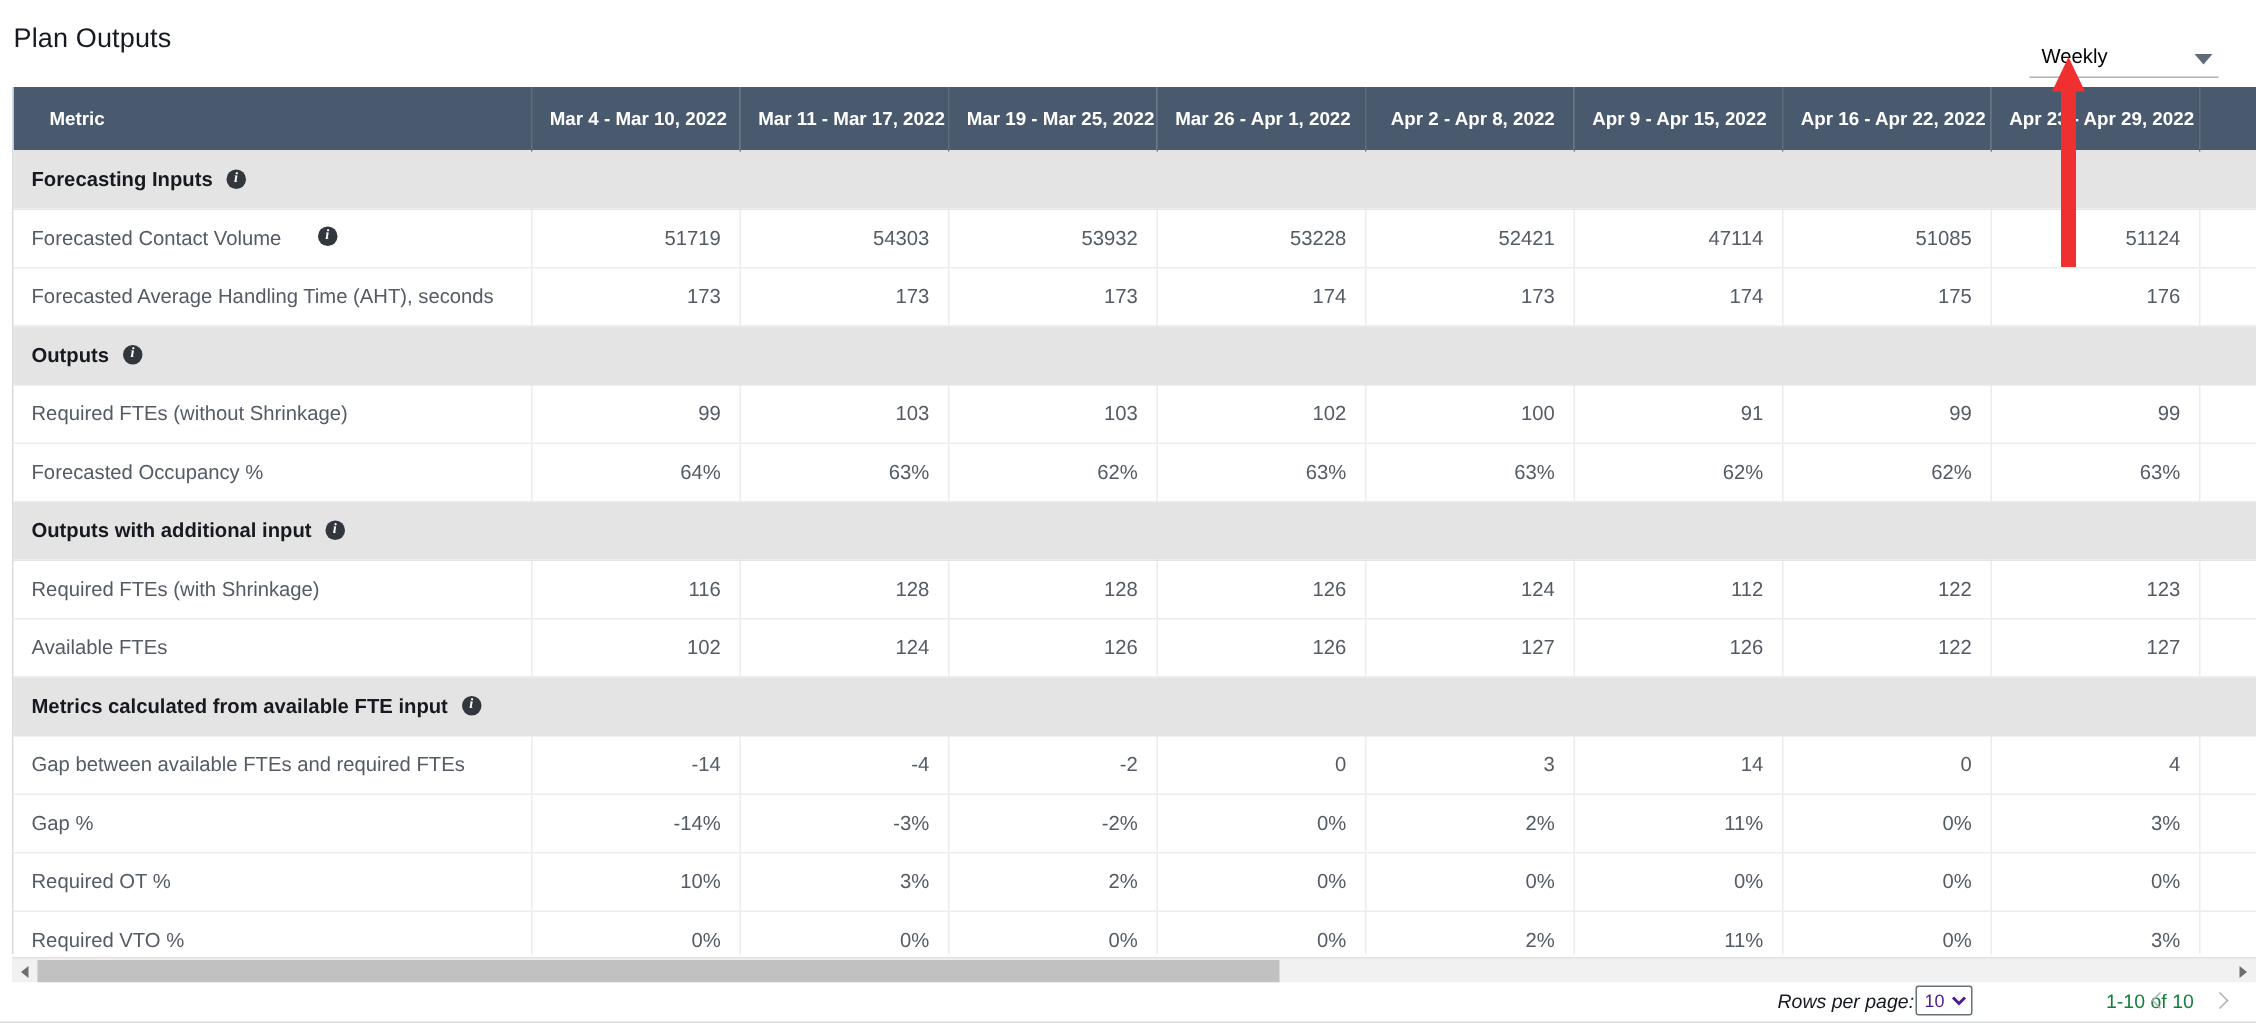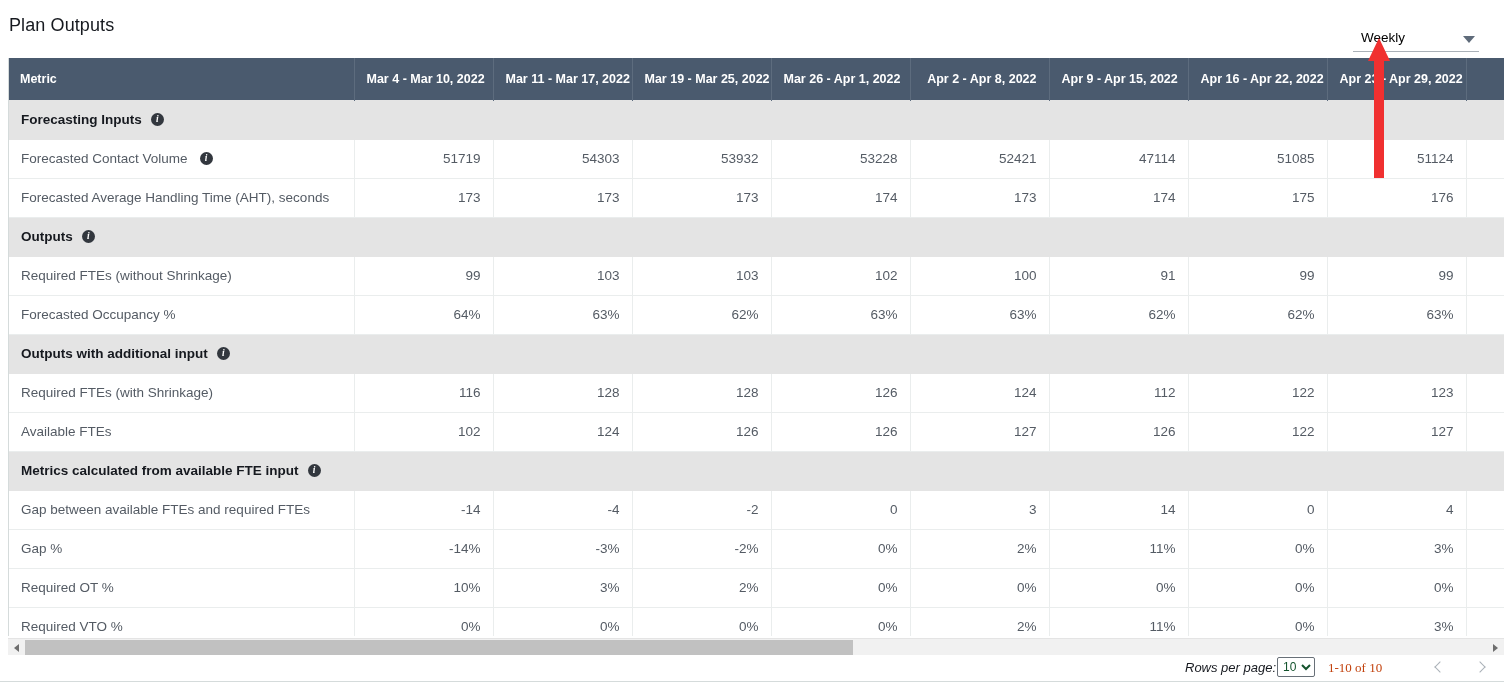--- a/index.html
+++ b/index.html
@@ -57,21 +57,21 @@
     background: #4a5a6e;
     color: #ffffff;
     font-size: 12.5px;
     font-weight: bold;
     height: 42px;
     padding: 0 12px;
     border-right: 1px solid #5d6c7e;
     white-space: nowrap;
     vertical-align: middle;
   }
-  thead th.metric-col { text-align: left; width: 345px; padding-left: 11px; }
+  thead th.metric-col { text-align: left; width: 345px; padding-left: 24px; }
   thead th.data-col   { text-align: right; width: 139px; }
   thead th:last-child { border-right: none; }
 
   
   tr.group td {
     background: #e4e4e4;
     height: 39px;
     padding: 0 12px;
     font-weight: bold;
     font-size: 13.5px;
@@ -95,21 +95,21 @@
     border-bottom: 1px solid #eaeded;
     border-right: 1px solid #eaeded;
     padding: 0 12px;
     color: #545b64;
     font-size: 13.5px;
     vertical-align: middle;
   }
   tr.data td.metric-cell { text-align: left; }
   tr.data td.num { text-align: right; }
   tr.data td:last-child { border-right: none; }
-  .metric-inner { display: flex; align-items: center; gap: 12px; }
+  .metric-inner { display: flex; gap: 24px; }
 
   
   .hscroll {
     position: absolute; left: 8px; top: 638px; width: 1496px; height: 17px;
     background: #f1f1f1; border-top: 1px solid #e4e4e4;
   }
   .hscroll .arrow-l, .hscroll .arrow-r {
     position: absolute; top: 0; width: 17px; height: 17px;
     display: flex; align-items: center; justify-content: center;
     cursor: pointer;
@@ -127,28 +127,28 @@
   .pagination {
     position: absolute; left: 0; top: 655px; width: 1504px; height: 27px;
     background: #ffffff;
   }
   .pg-rows-label {
     position: absolute; left: 1185px; top: 5px;
     font-size: 13px; color: #16191f; font-style: italic;
   }
   .pg-select {
     position: absolute; left: 1277px; top: 2px;
-    height: 20px; font-size: 12px; color: #14532d;
+    height: 20px; font-size: 12px; color: #4c1d95;
     border: 1px solid #687078; background: #ffffff; border-radius: 2px;
     padding: 0 1px; font-family: "Liberation Sans", sans-serif;
     cursor: pointer;
   }
   .pg-range {
-    position: absolute; left: 1328px; top: 5px;
-    font-size: 13px; color: #c2410c; font-family: Liberation Serif, serif;
+    position: absolute; left: 1404px; top: 5px;
+    font-size: 13px; color: #15803d;
   }
   .pg-prev, .pg-next {
     position: absolute; top: 0; width: 24px; height: 24px;
     display: flex; align-items: center; justify-content: center;
     cursor: pointer;
   }
   .pg-prev { left: 1428px; }
   .pg-next { left: 1468px; }
   .chev-l, .chev-r {
     width: 8px; height: 8px; border-top: 1.6px solid #aab1b8; border-right: 1.6px solid #aab1b8;

